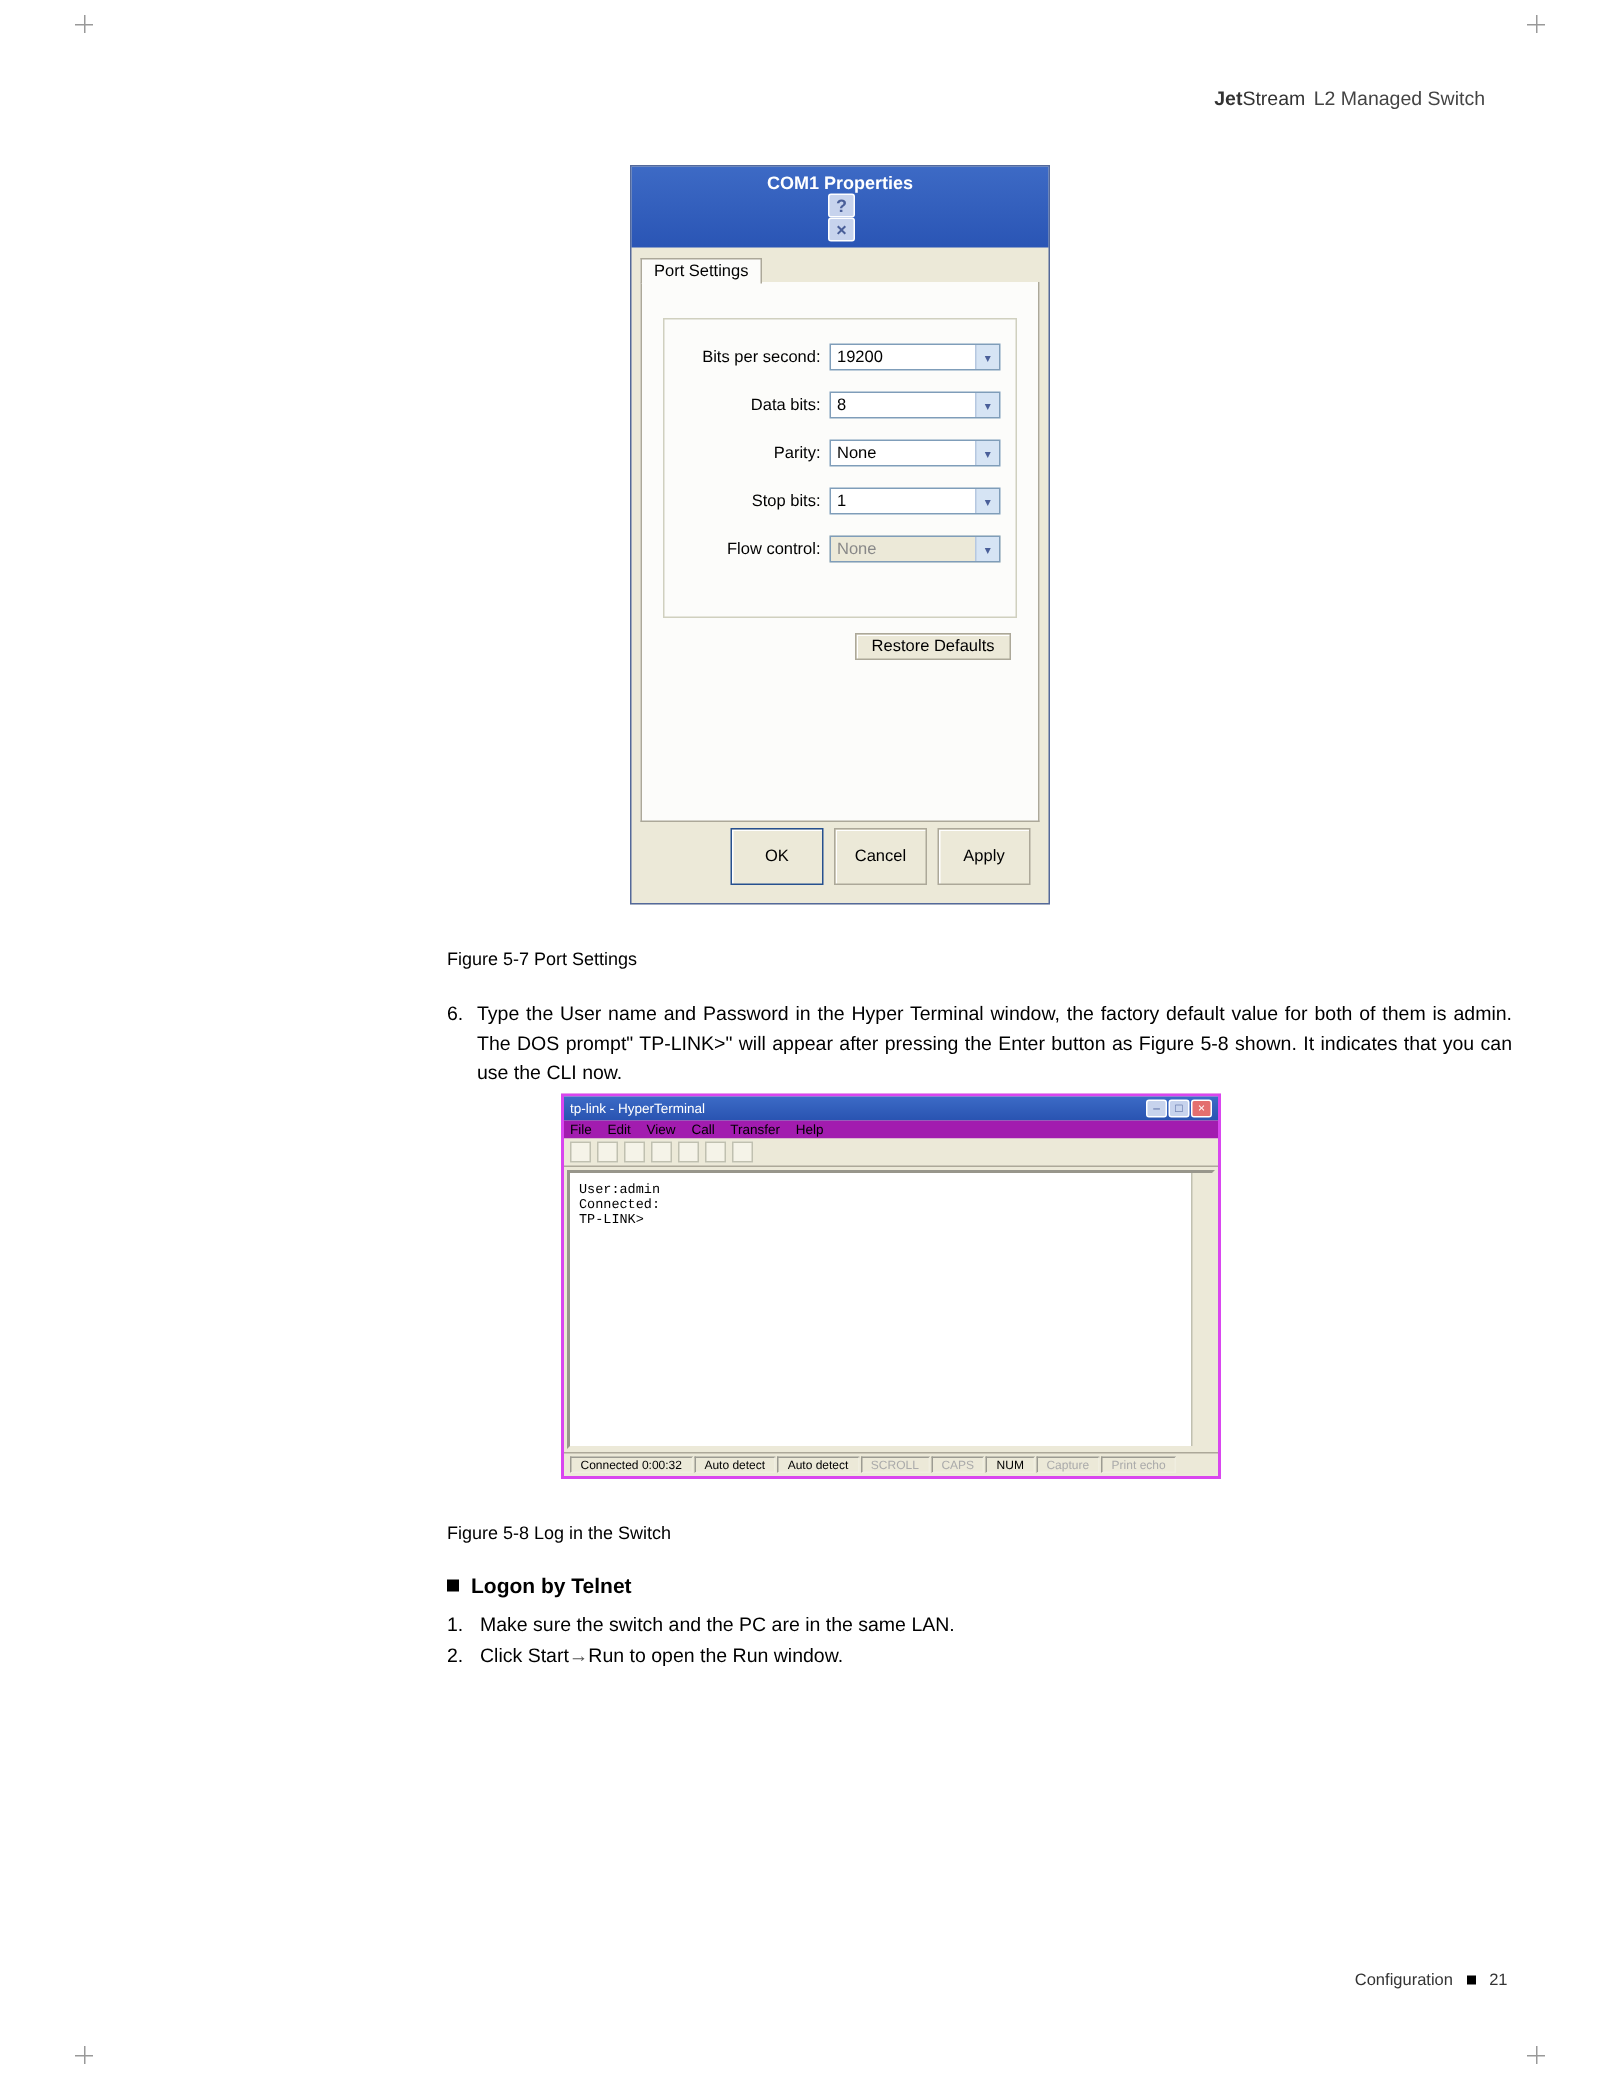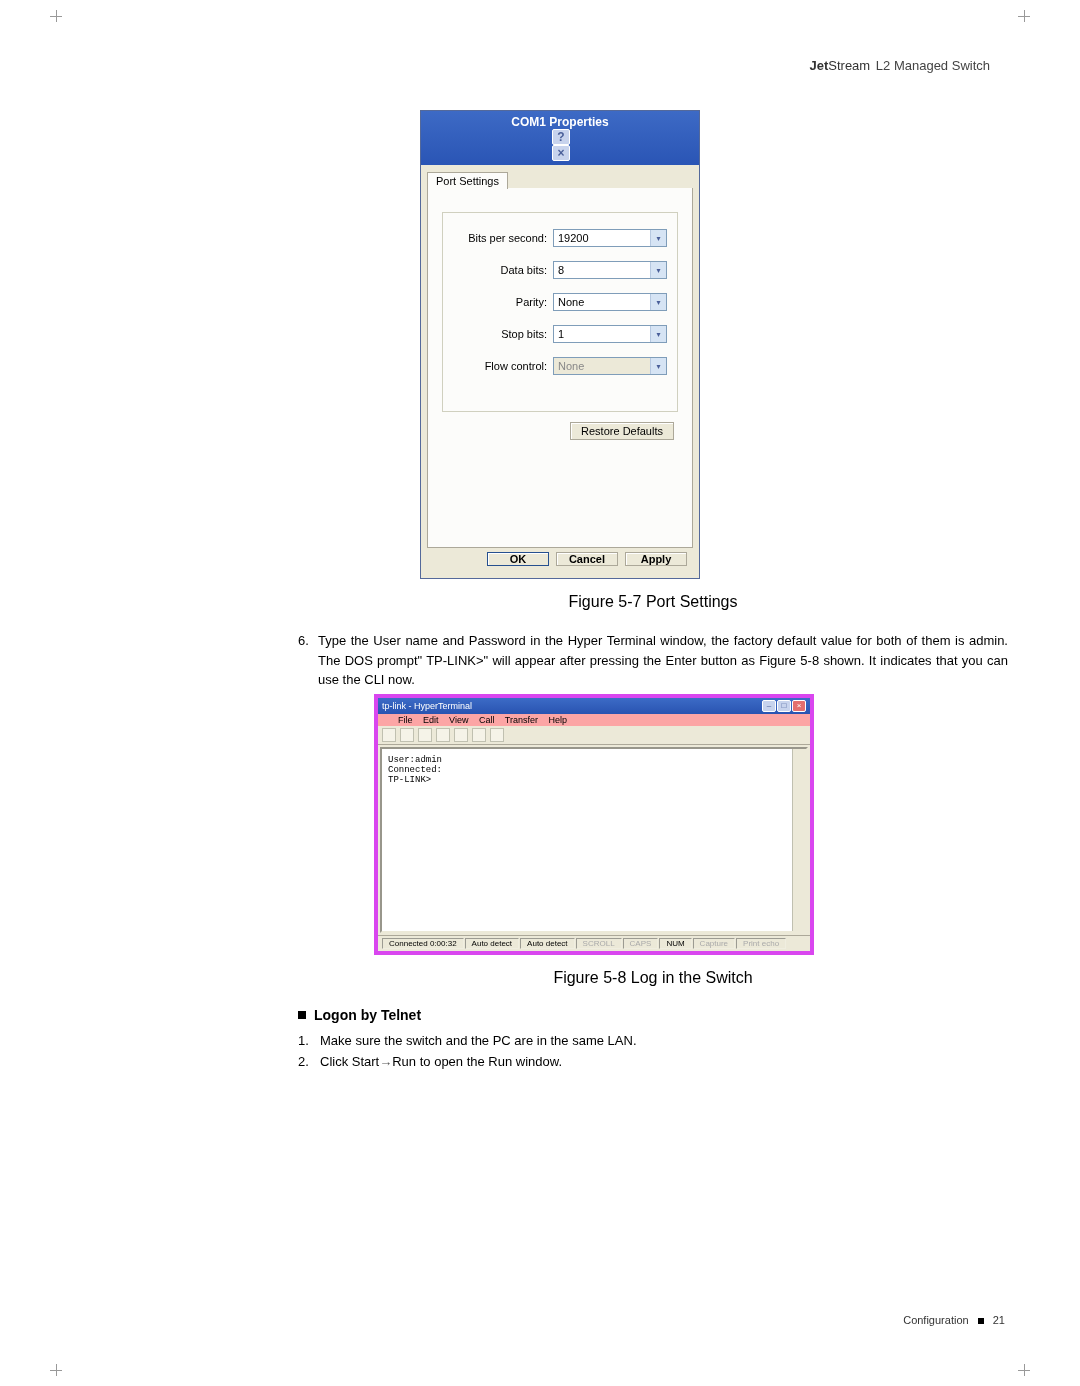--- a/index.html
+++ b/index.html
@@ -137,52 +137,51 @@
       background: #ece9d8;
       font-size: 11px;
       box-shadow: inset 1px 1px 0 #fff;
     }
     .dialog-buttons {
       text-align: right;
       padding: 4px 6px 6px 0;
     }
     .dlg-btn {
       min-width: 62px;
-      padding: 0 6px;
+      padding: 12px 6px;
       border: 1px solid #aca899;
       background: #ece9d8;
       font-size: 11px;
       margin-left: 4px;
       box-shadow: inset 1px 1px 0 #fff;
-      font-weight: bold;
     }
     .dlg-btn-default { border: 1px solid #26508f; }
 
     .figure-caption {
-      text-align: center;
-      font-size: 16px;
-      margin: 14px 0 20px 0;
+      text-align: left;
+      font-size: 12px;
+      margin: 29px 0 20px 0;
     }
 
     .body-text {
       font-size: 13px;
       line-height: 1.5;
       text-align: justify;
     }
     .list-item-6 { display: flex; margin-bottom: 4px; }
     .list-num { width: 20px; flex-shrink: 0; }
     .list-txt { flex: 1; }
 
     
-    .hyper { width: 440px; margin-left: 76px; border: 4px solid #d946ef; font-size: 9px; background: #ece9d8; }
+    .hyper { width: 440px; margin-left: 76px; border: 2px solid #d946ef; font-size: 9px; background: #ece9d8; }
     .hyper-title { background: linear-gradient(#3c6bc6,#2953b1); color: #fff; padding: 2px 4px; display: flex; align-items: center; }
     .hyper-title span:first-child { flex: 1; }
     .hyper-title .wbtn { width: 14px; height: 12px; margin-left: 1px; background: #c7d3ed; border: 1px solid #fff; border-radius: 2px; font-size: 8px; display: inline-flex; align-items:center; justify-content:center; color:#4a5f99; }
     .hyper-title .wbtn-close { background:#e36f6f; color:#fff; }
-    .hyper-menu { background: #fca5a5; padding: 1px 20px; font-size: 9px; }
+    .hyper-menu { background: #a21caf; padding: 1px 4px; font-size: 9px; }
     .hyper-menu span { margin-right: 8px; }
     .hyper-menu span::first-letter { text-decoration: underline; }
     .hyper-tools { background: #ece9d8; padding: 2px 4px; display: flex; gap: 4px; border-bottom: 1px solid #aca899; }
     .tool-ic { width: 14px; height: 14px; border: 1px solid #c0c0b0; background:#f5f3e8; }
     .hyper-term {
       background: #fff;
       height: 186px;
       border: 2px inset #ece9d8;
       margin: 2px;
       padding: 6px;

